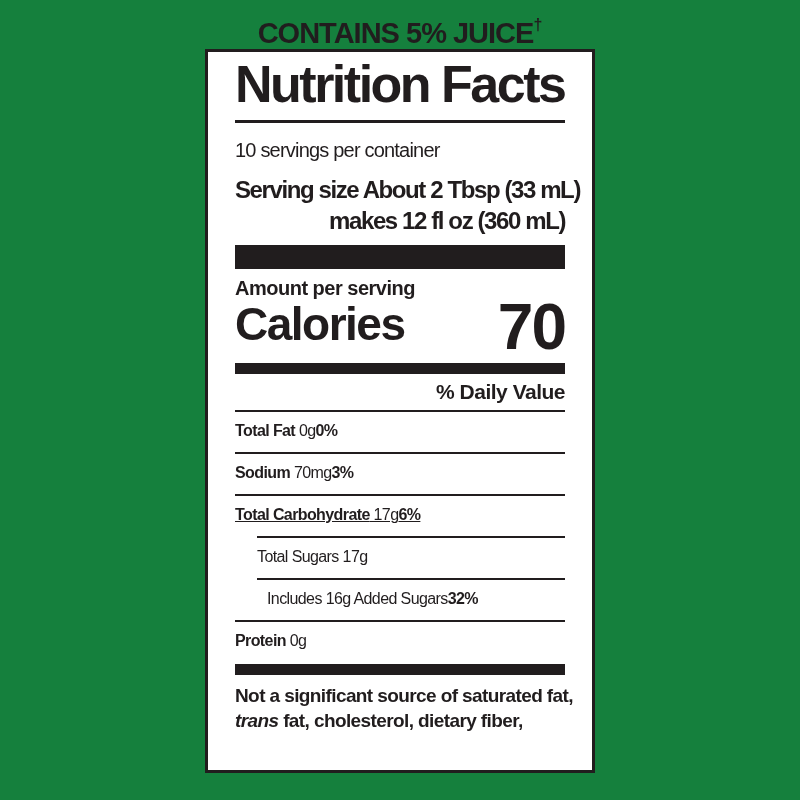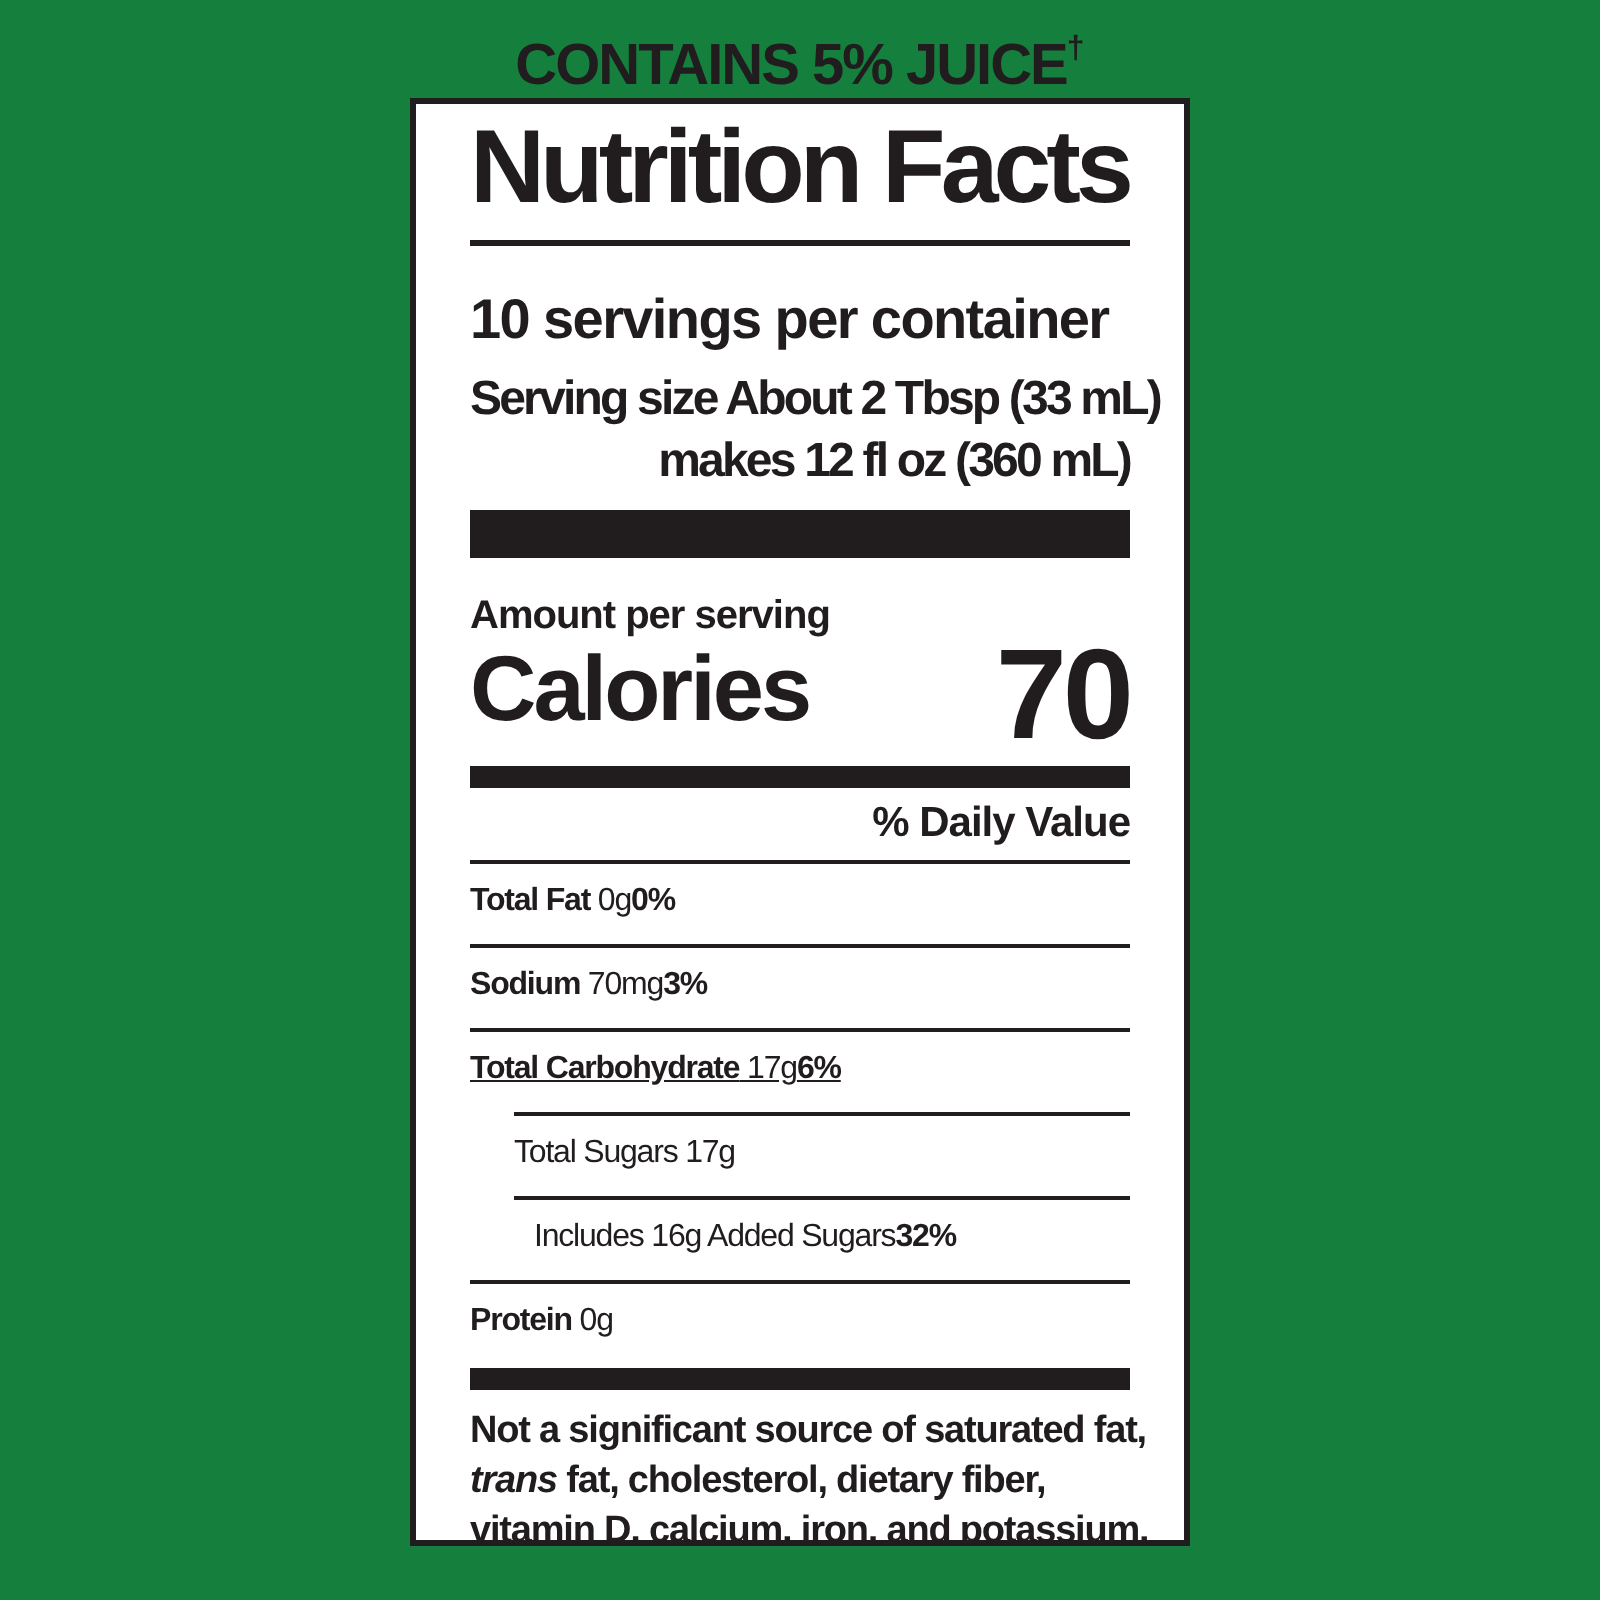--- a/index.html
+++ b/index.html
@@ -36,41 +36,40 @@
 
   .nf-title {
     margin: 5px 0 0 0;
     font-size: 52px; font-weight: bold; letter-spacing: -2.5px;
     line-height: 55px; white-space: nowrap;
   }
   .rule { height: 3px; background: var(--ink); }
   .rule-below-title { margin-top: 8px; }
 
   .servings {
-    margin-top: 22px;
-    font-size: 28px; letter-spacing: -0.8px; line-height: 30px;
+    margin-top: 12px;
+    font-size: 20px; letter-spacing: -0.8px; line-height: 30px;
     white-space: nowrap;
-    font-weight: bold;
   }
   .serving-size {
     margin-top: 10px;
     font-size: 24px; font-weight: bold; letter-spacing: -1.4px; line-height: 29px;
     white-space: nowrap;
   }
   .serving-size-makes {
     margin-top: 2px;
     font-size: 24px; font-weight: bold; letter-spacing: -1.4px; line-height: 29px;
     text-align: right; white-space: nowrap;
   }
 
   .bar-thick  { height: 24px; background: var(--ink); margin-top: 10px; }
   .bar-medium { height: 11px; background: var(--ink); }
 
   .amount-per-serving {
-    margin-top: 18px;
+    margin-top: 8px;
     font-size: 20px; font-weight: bold; letter-spacing: -0.5px; line-height: 22px;
   }
   .calories-row {
     display: flex; justify-content: space-between; align-items: flex-start;
     margin-top: 0;
   }
   .calories-label {
     font-size: 46px; font-weight: bold; letter-spacing: -1.5px; line-height: 50px;
   }
   .calories-value {
@@ -164,17 +163,16 @@
         <div class="nf-row" style="padding-left: 0px;">
           <span><b>Protein</b> 0g</span>
         </div>
       </div>
 
     <div class="bar-medium bar-above-footnote"></div>
 
     <div class="footnote">
       <div>Not a significant source of saturated fat,</div>
       <div><i>trans</i><span> fat, cholesterol, dietary fiber,</span></div>
-      <div>vitamin D, calcium, iron, and potassium.</div>
     </div>
 
   </div>
 </div>
 
 </body></html>

